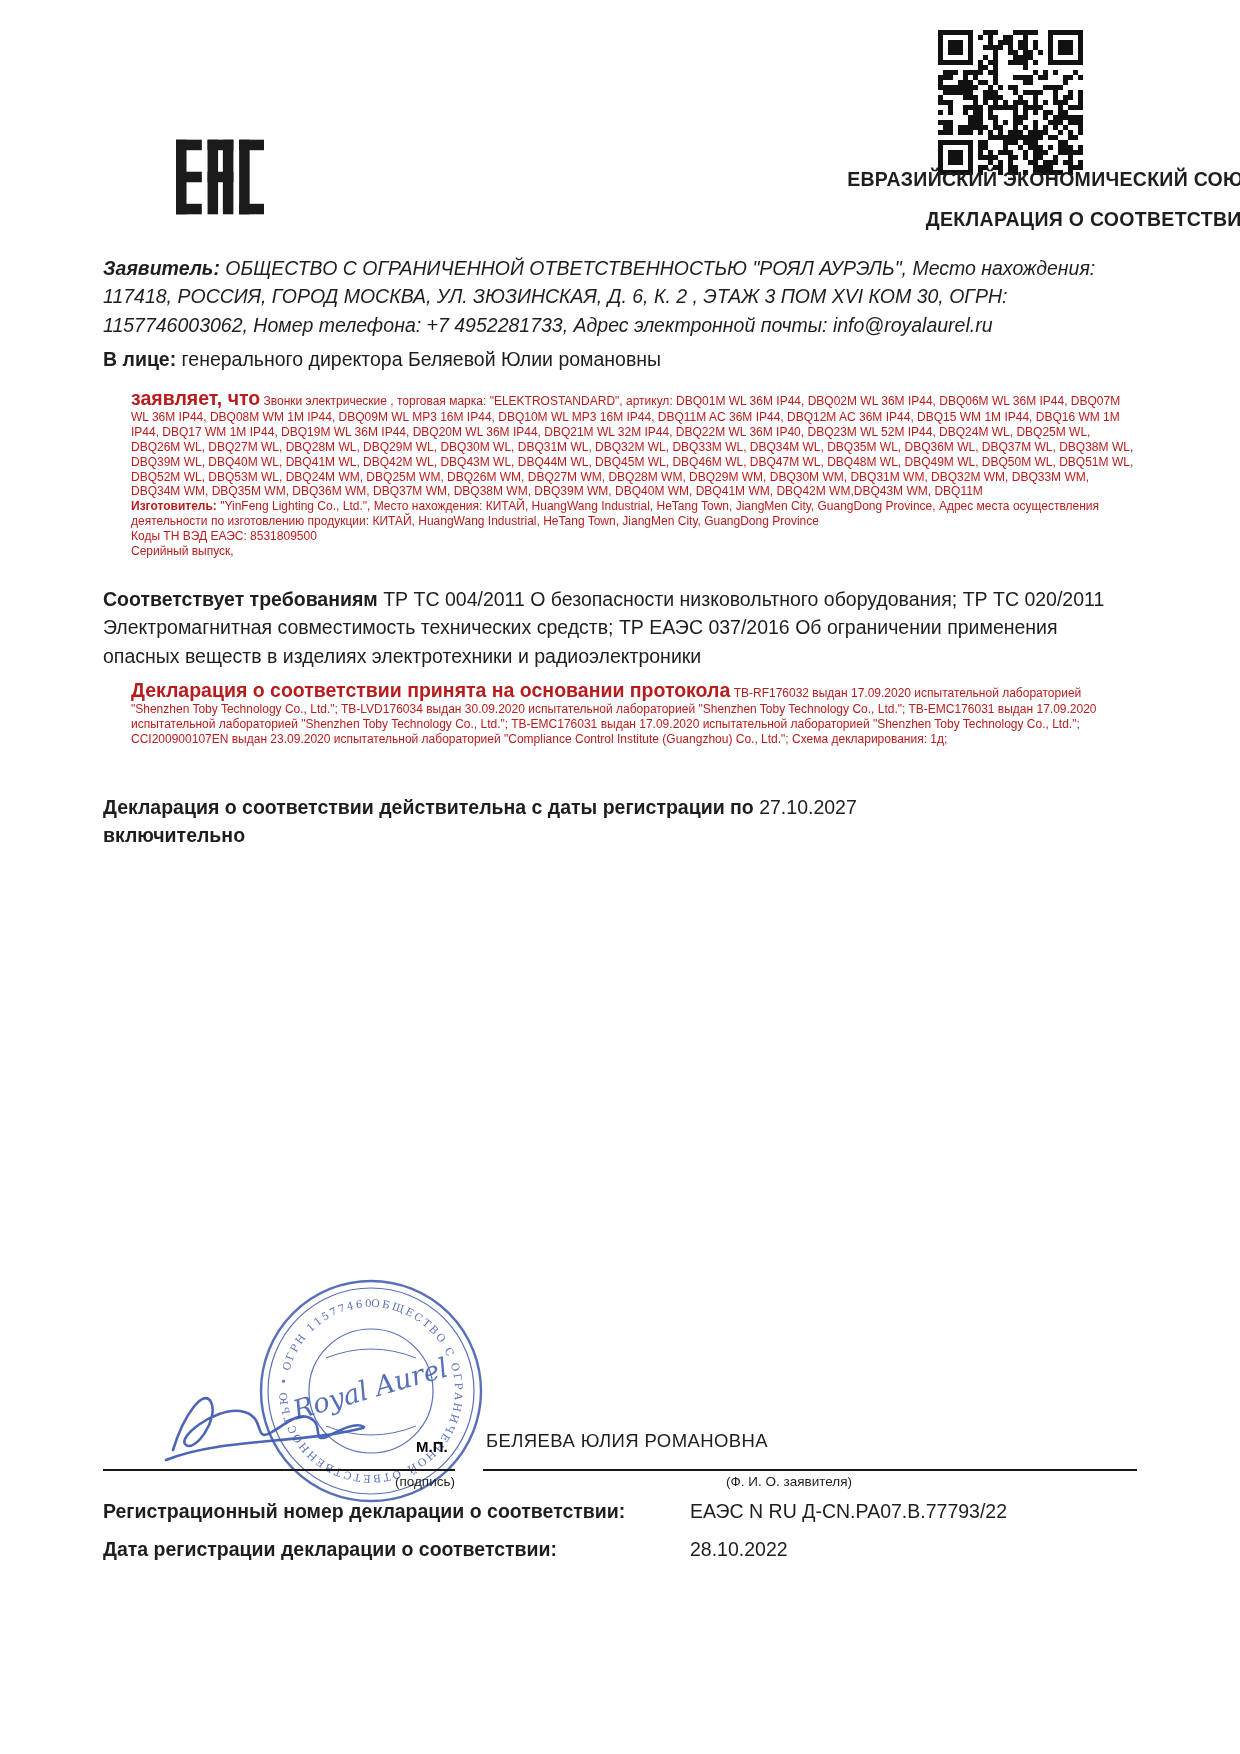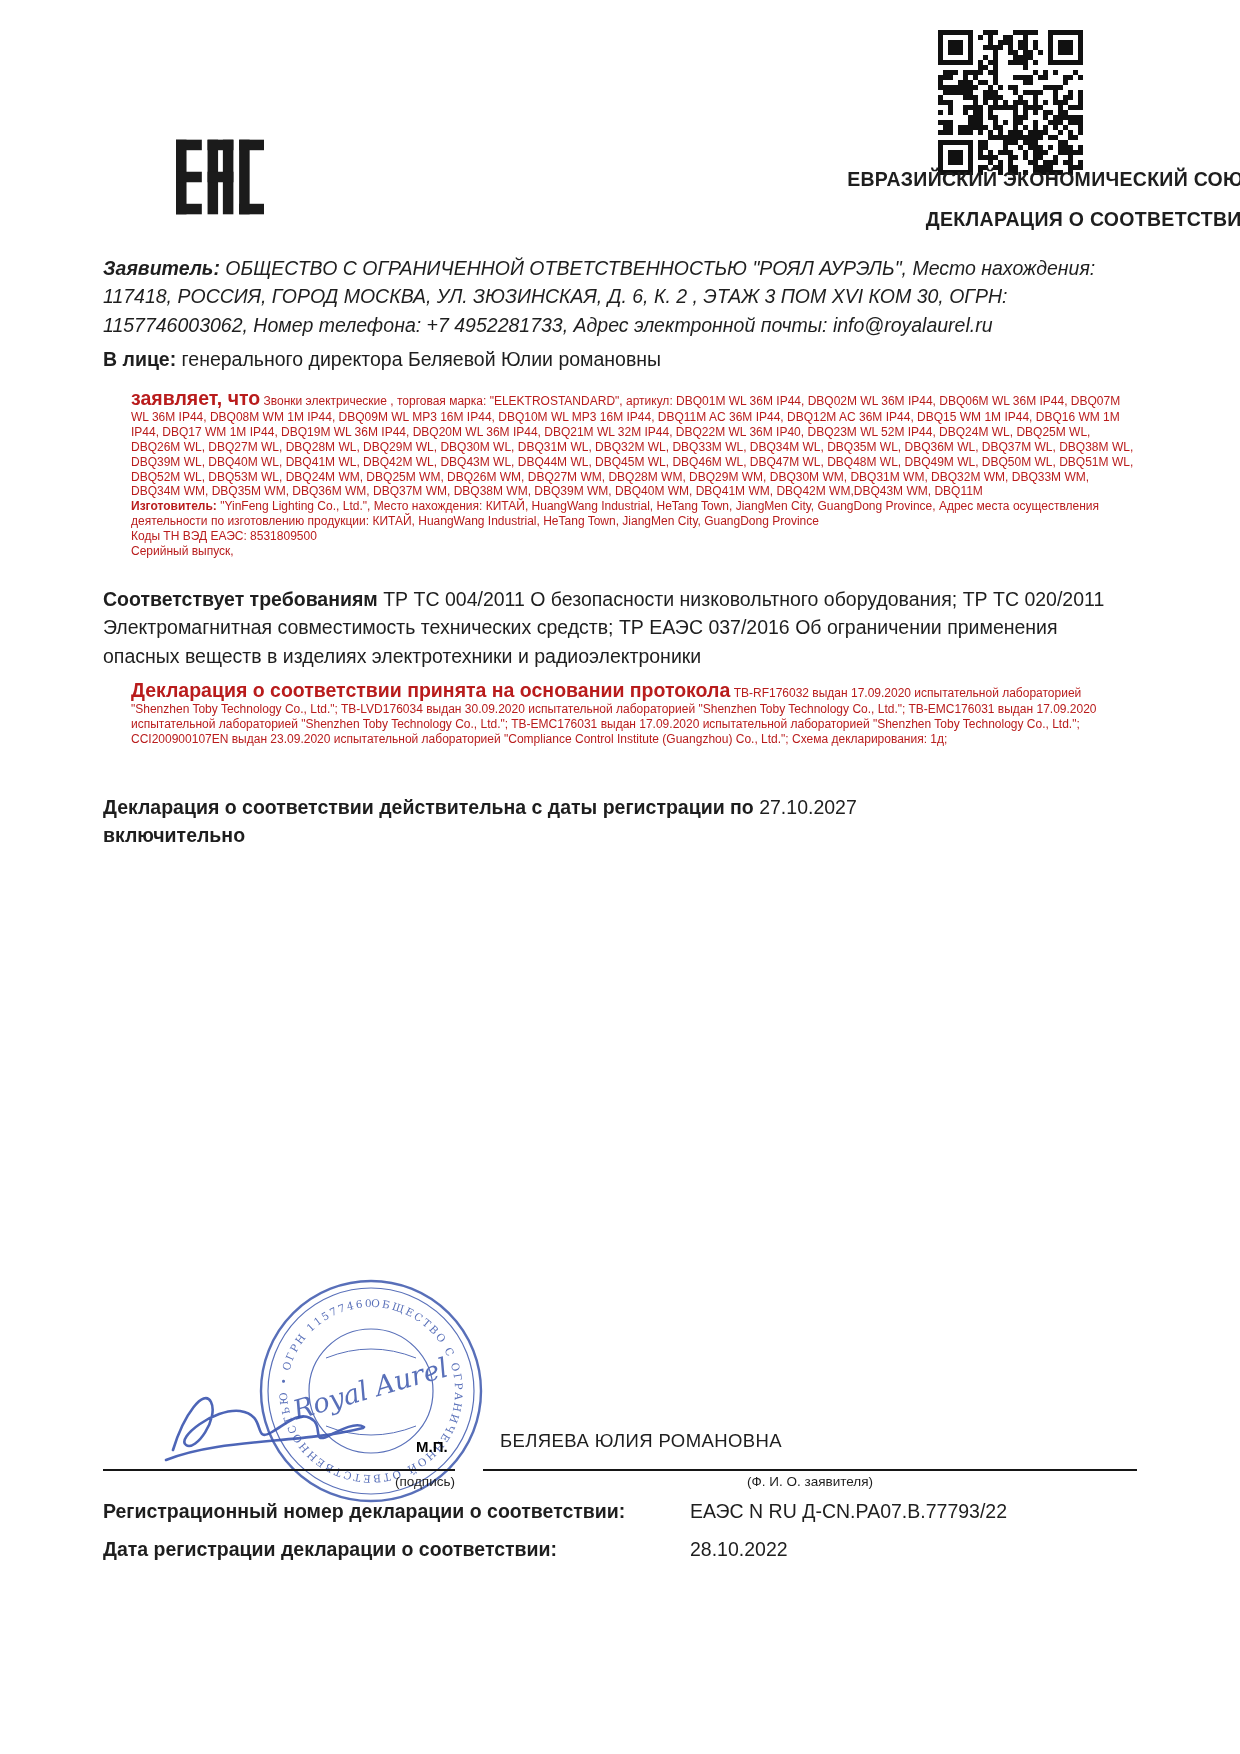--- a/index.html
+++ b/index.html
@@ -26,27 +26,27 @@
   .mb6{margin-bottom:6px;font-style:italic;}
   .mb12{margin-bottom:12px;}
   .mb26{margin-bottom:26px;}
   .mb8{margin-bottom:8px;}
   .mt46{margin-top:46px;}
   .block{display:block;}
   
   .stamp{position:absolute;left:256px;top:1276px;width:230px;height:230px;opacity:.85;}
   .signature{position:absolute;left:158px;top:1372px;width:215px;height:104px;}
   .mp{position:absolute;left:416px;top:1438px;font-size:15px;font-weight:700;color:#000000;z-index:3;}
-  .fio-name{position:absolute;left:500px;top:1430px;font-size:18.5px;letter-spacing:.4px;}
+  .fio-name{position:absolute;left:486px;top:1430px;font-size:18.5px;letter-spacing:.4px;}
   .sig-line{position:absolute;top:1469px;height:0;border-top:2px solid #161616;}
   .sig-line.left{left:103px;width:352px;}
   .sig-line.right{left:483px;width:654px;}
   .sig-caption{position:absolute;top:1474px;text-align:center;font-size:13.5px;}
   .sig-caption.left{left:103px;width:352px;text-align:right;}
-  .sig-caption.right{left:483px;width:654px;}
+  .sig-caption.right{left:462px;width:654px;}
   
   .reg-row{position:absolute;left:103px;width:1034px;font-size:19.5px;}
   .reg-row .lbl{font-weight:700;}
   .reg-row .val{position:absolute;left:587px;top:0;font-weight:400;white-space:nowrap;}
   .reg-row.r1{top:1500px;}
   .reg-row.r2{top:1538px;}
   svg text{font-family:"DejaVu Serif","Liberation Serif",serif;}
 </style>
 </head>
 <body>

